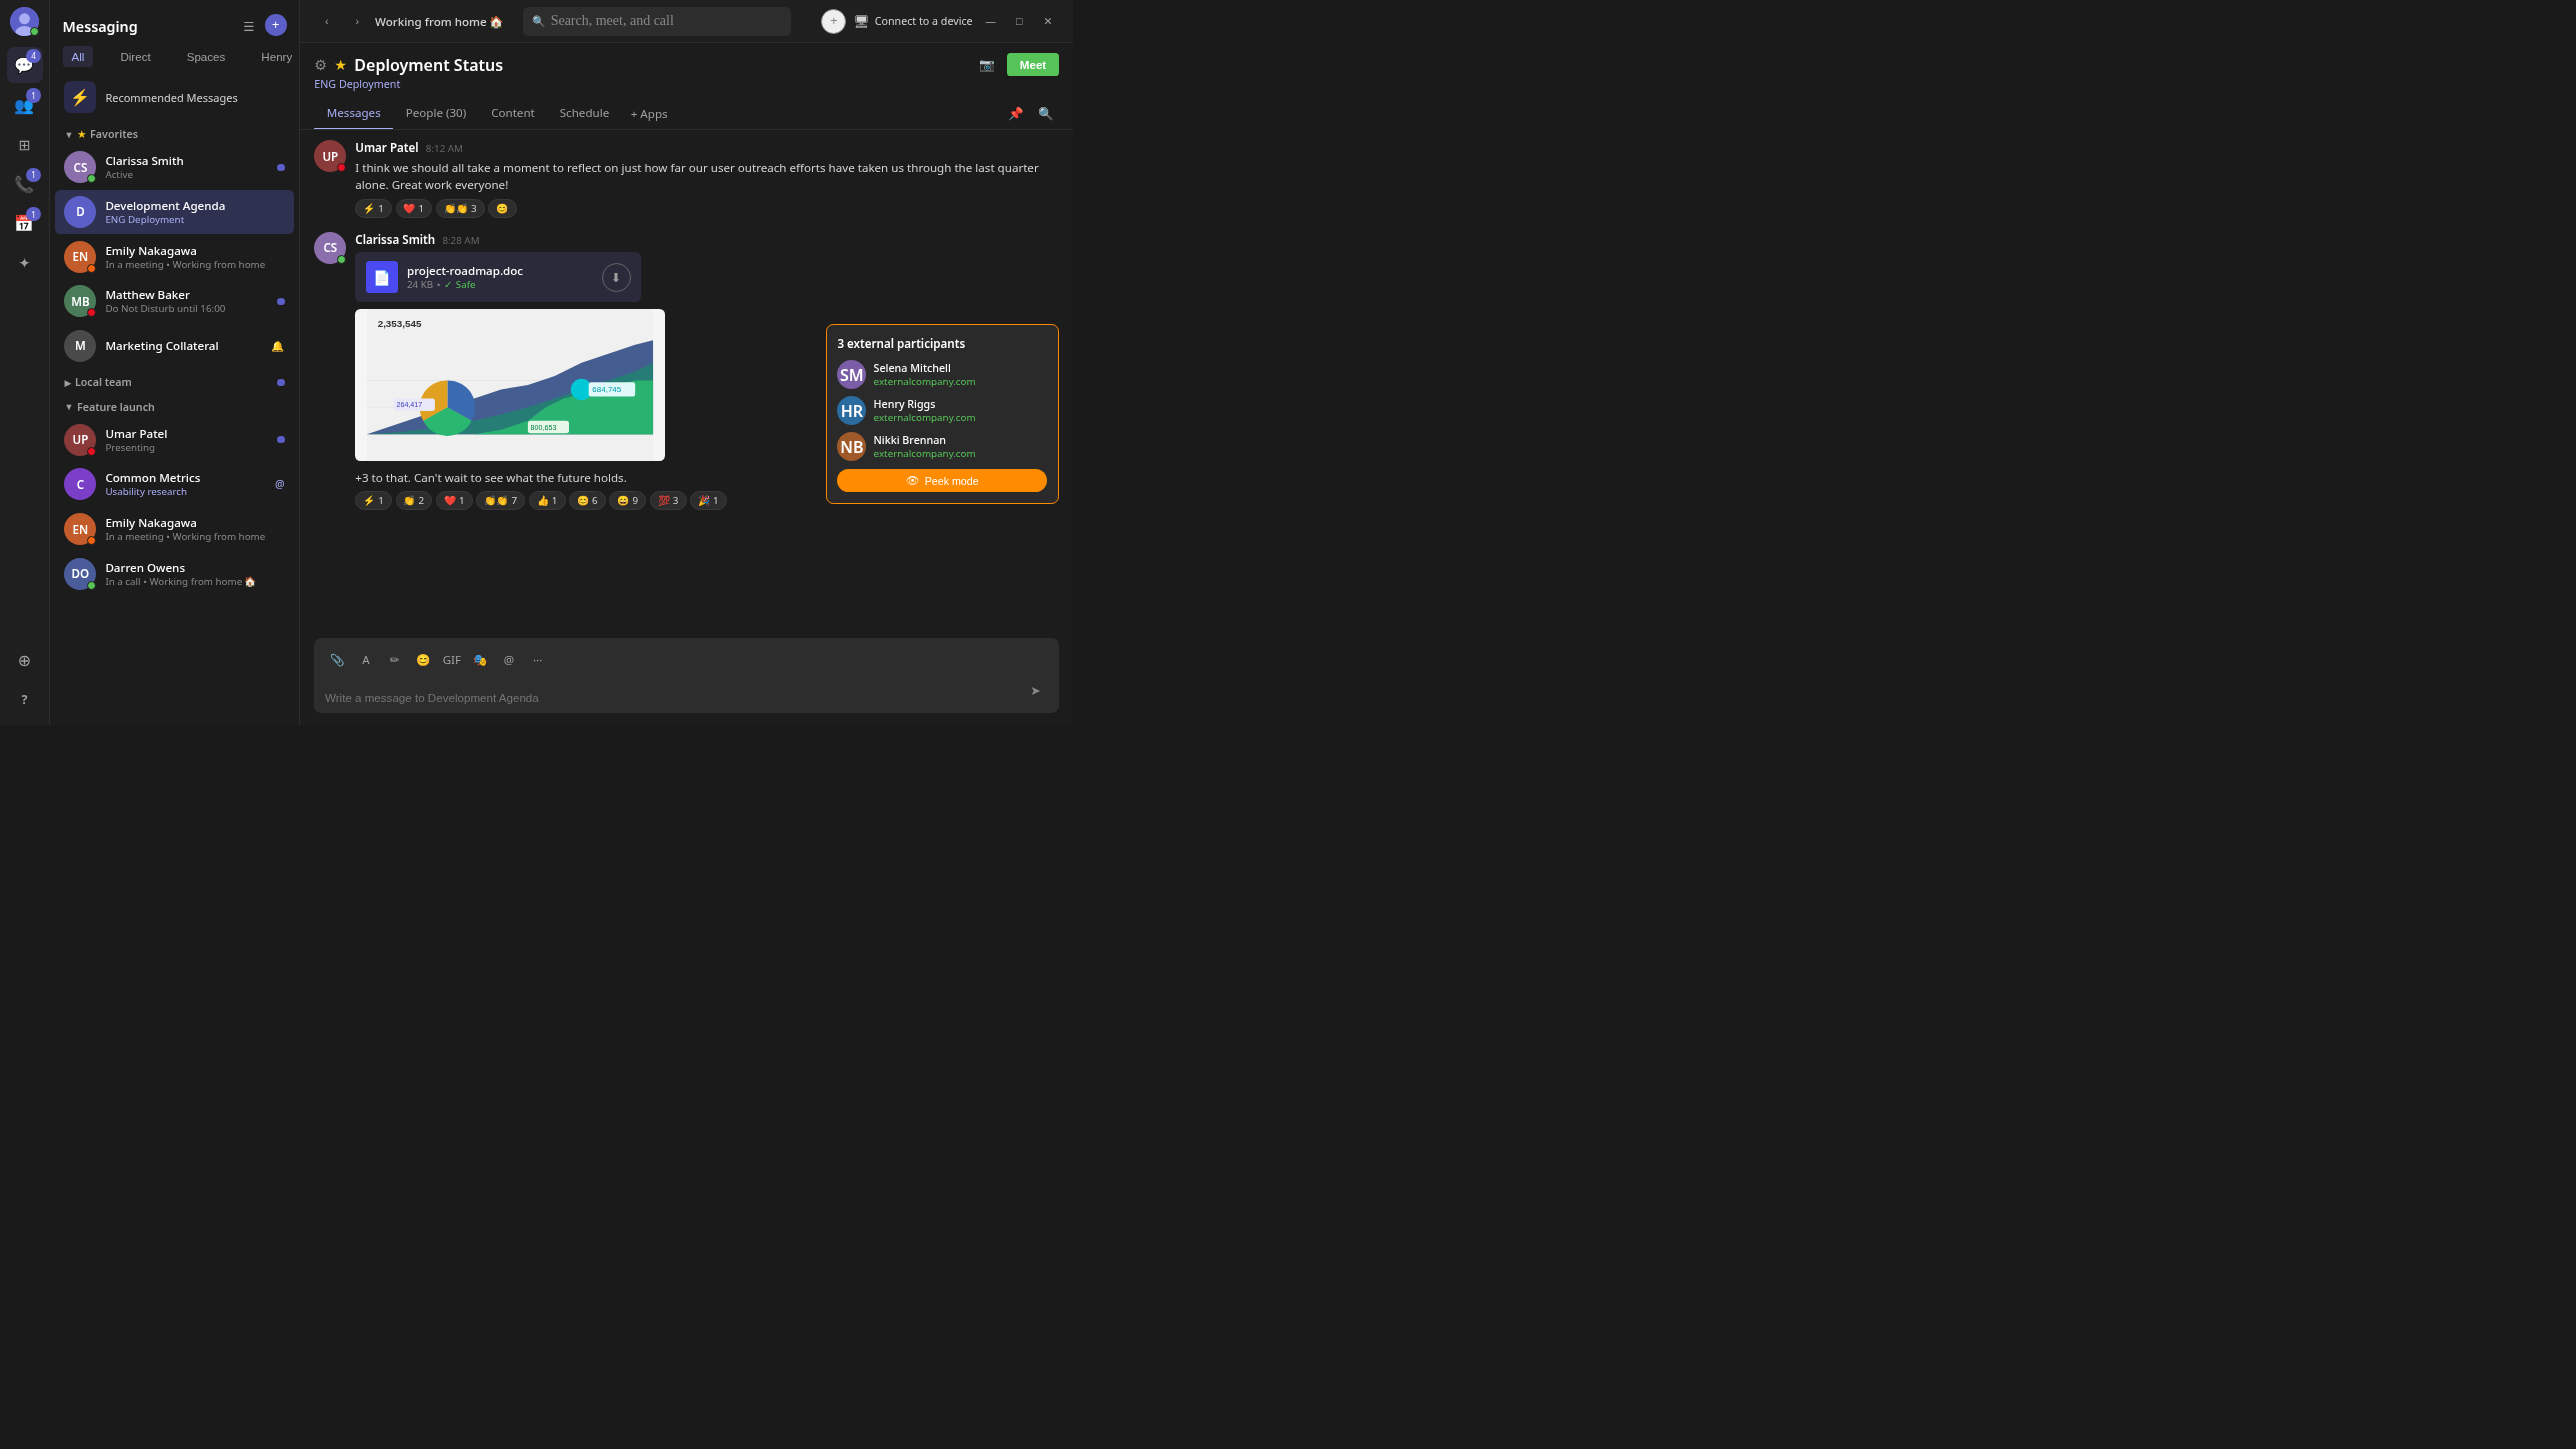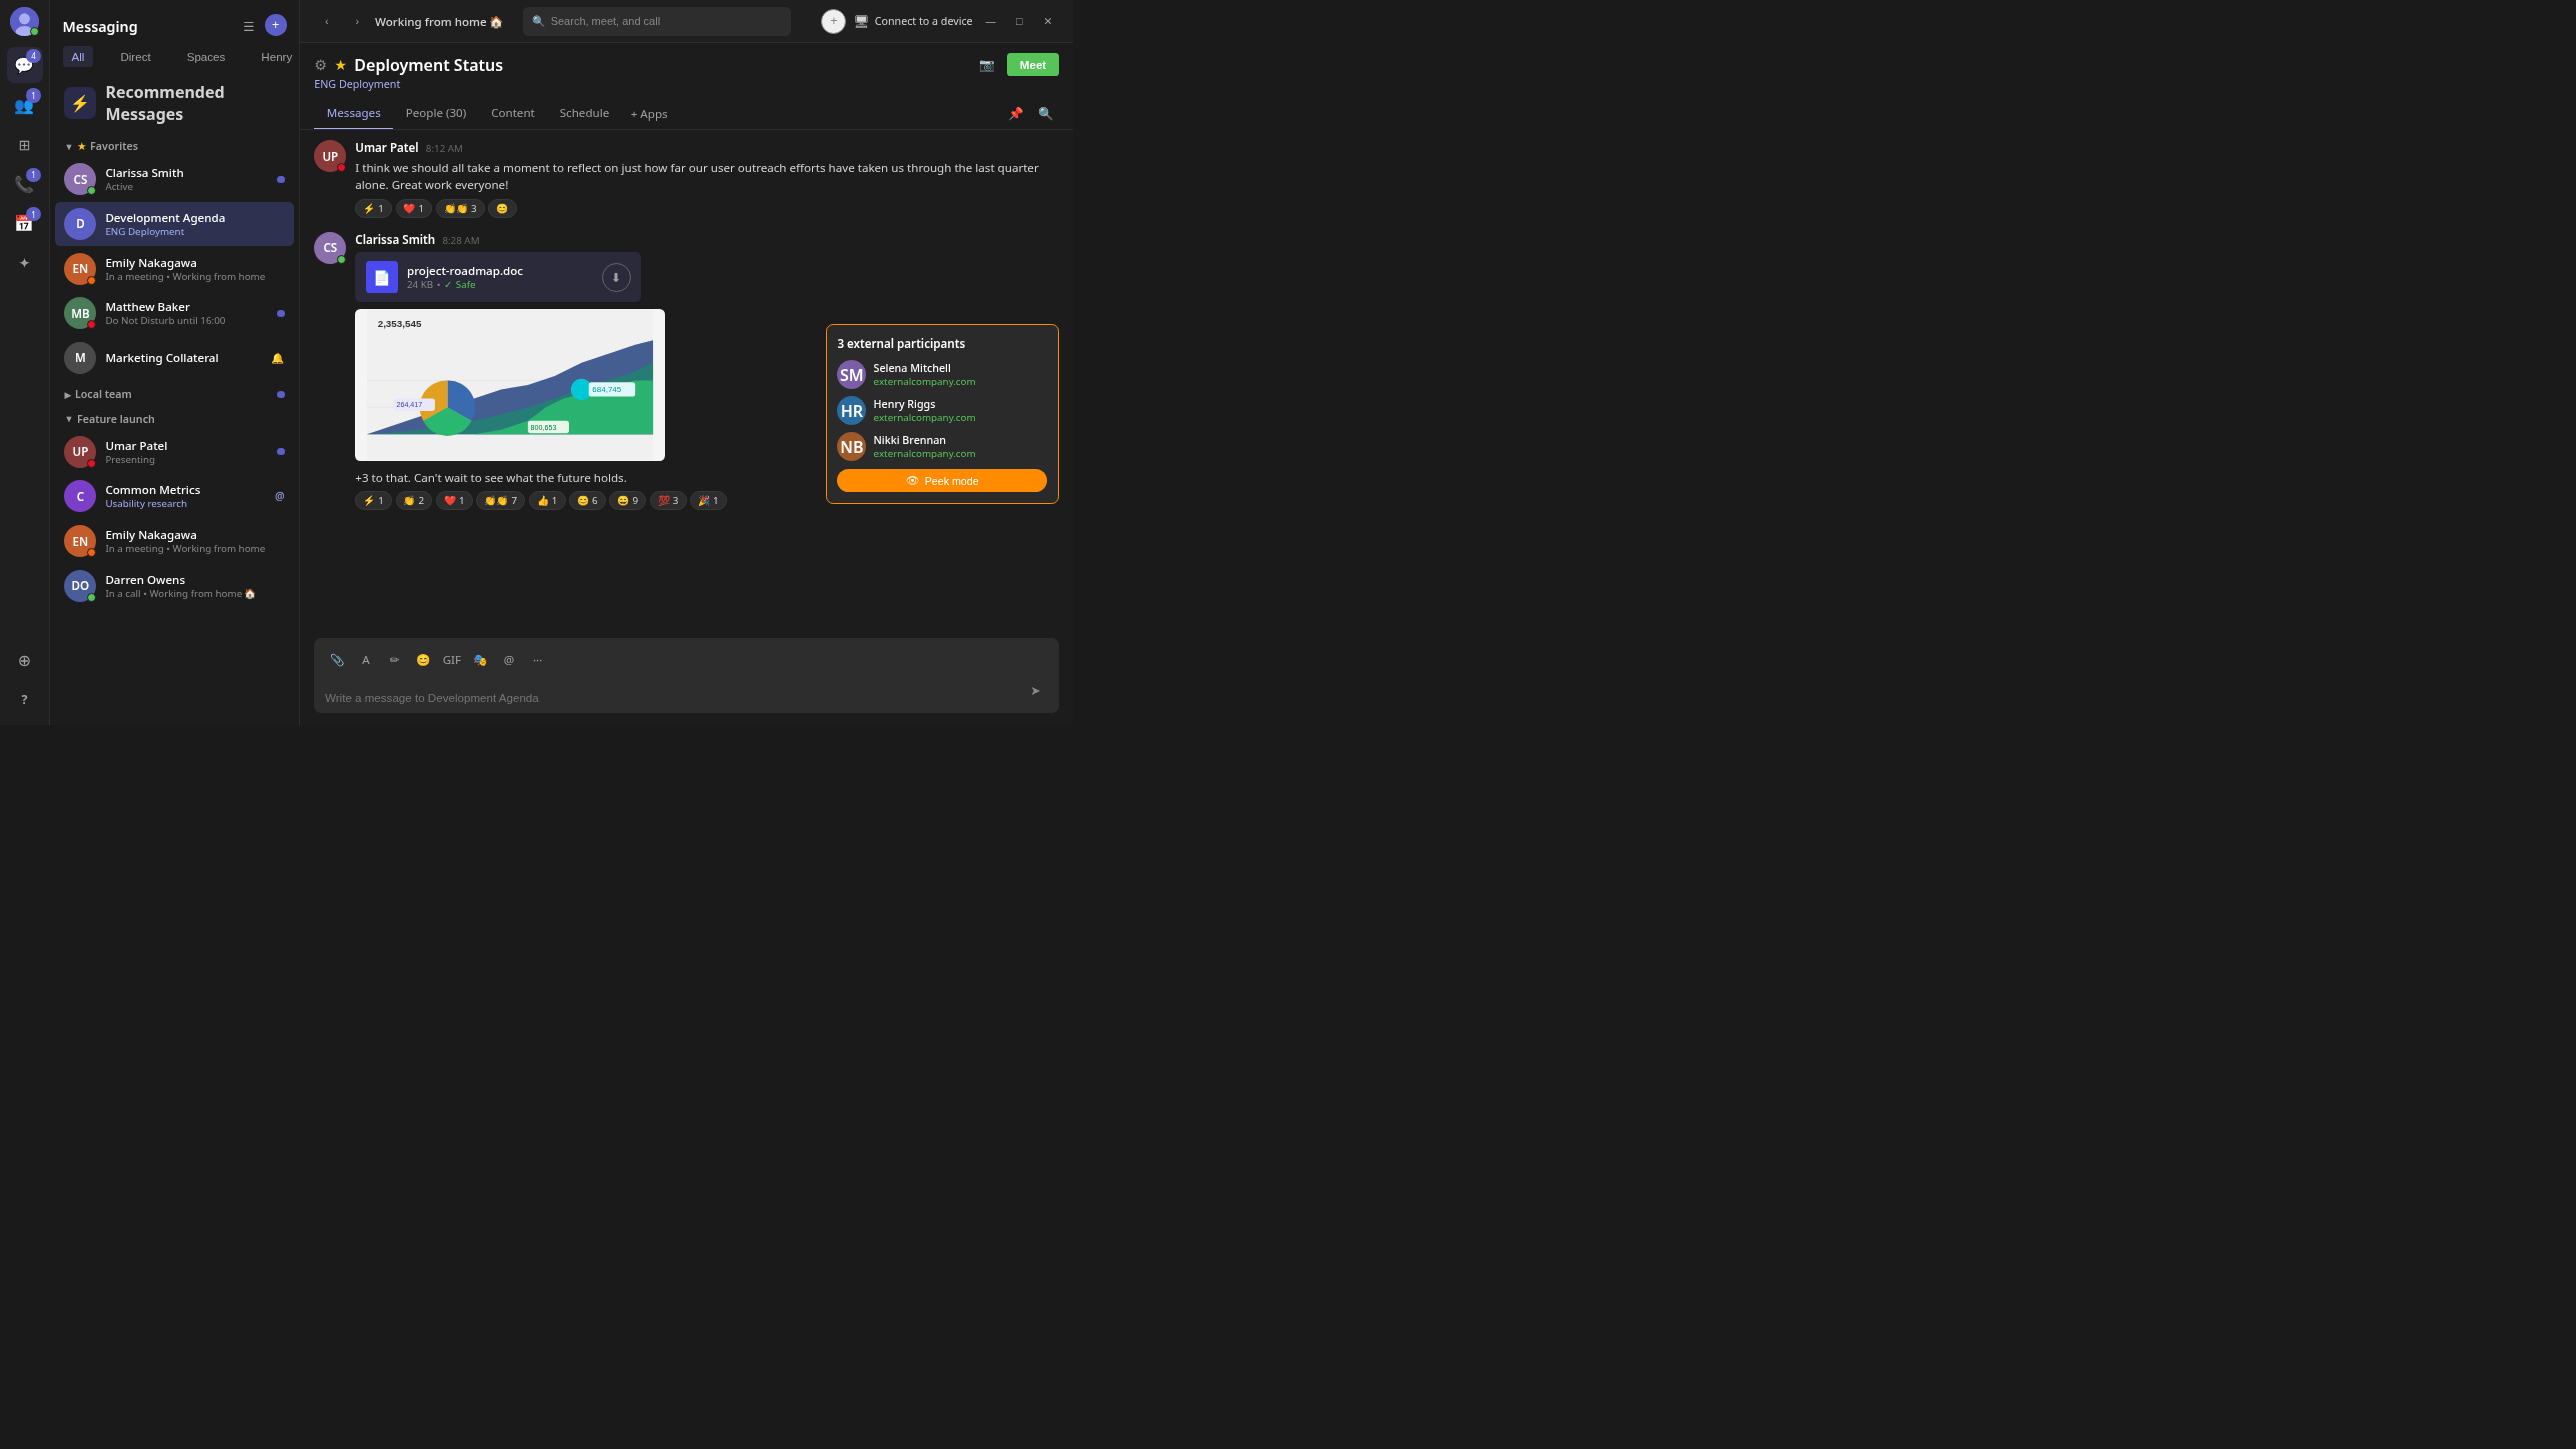--- a/index.html
+++ b/index.html
@@ -169,23 +169,22 @@
       background: #2a2a4a;
       border-radius: 7.2px;
       display: flex;
       align-items: center;
       justify-content: center;
       font-size: 16px;
       color: #a8adf4;
       flex-shrink: 0;
     }
     .rec-label {
-      font-size: 16px;
+      font-size: 11px;
       color: #d4d4d4;
-      font-weight: bold;
     }
     
     .section-header {
       display: flex;
       align-items: center;
       padding: 7.2px 9px 3.6px;
       cursor: pointer;
       gap: 3.6px;
     }
     .section-chevron { font-size: 9px; color: #a0a0a0; }
@@ -313,23 +312,24 @@
       align-items: center;
       padding: 0 9px;
       gap: 5.4px;
       margin: 0 auto;
     }
     .search-input {
       background: transparent;
       border: none;
       outline: none;
       color: #d4d4d4;
-      font-size: 11px;
+      font-size: 14px;
       flex: 1;
       width: 100%;
+      font-family: Liberation Serif, serif;
     }
     .search-input::placeholder { color: #888; }
     .search-icon { color: #888; font-size: 10.7px; }
     .add-btn {
       width: 25px;
       height: 25px;
       border-radius: 50%;
       border: 1.3px solid #888;
       display: flex;
       align-items: center;

